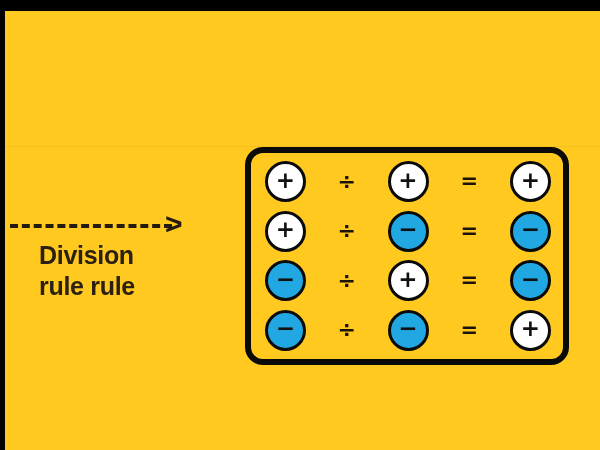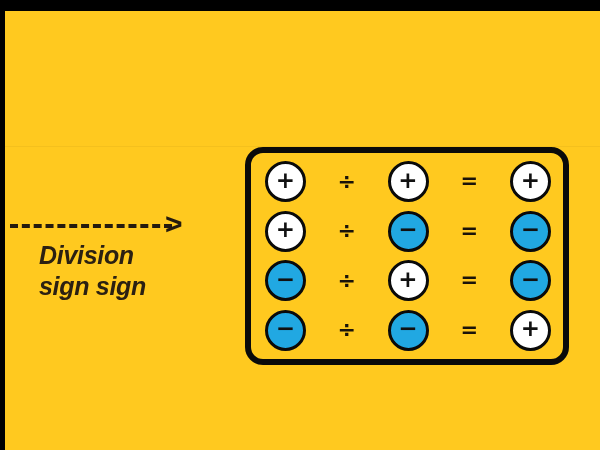--- a/index.html
+++ b/index.html
@@ -70,21 +70,20 @@
     line-height: 30px;
     letter-spacing: 0;
   }
   .caption-line {
     font-size: 25px;
     font-weight: bold;
     color: #2B2012;
     line-height: 31px;
     letter-spacing: -0.3px;
     margin-left: 33px;
-    font-style: italic;
   }
 
   
   .rules-box {
     position: absolute;
     left: 245px;
     top: 147px;
     width: 324px;
     height: 218px;
     box-sizing: border-box;
@@ -147,21 +146,21 @@
   <div class="bar-top"></div>
   <div class="bar-left"></div>
   <div class="seam"></div>
 
   <div class="caption-wrap">
     <div class="arrow-row">
       <div class="arrow-dashes"></div>
       <div class="arrow-head">&gt;</div>
     </div>
     <div class="caption-line">Division</div>
-    <div class="caption-line">sign sign</div>
+    <div class="caption-line">rule rule</div>
   </div>
 
   <div class="rules-box">
 
     <div class="rule-row">
       <div class="sign-circle pos">
           <span class="glyph">+</span>
         </div>
       <div class="op">÷</div>
       <div class="sign-circle pos">

